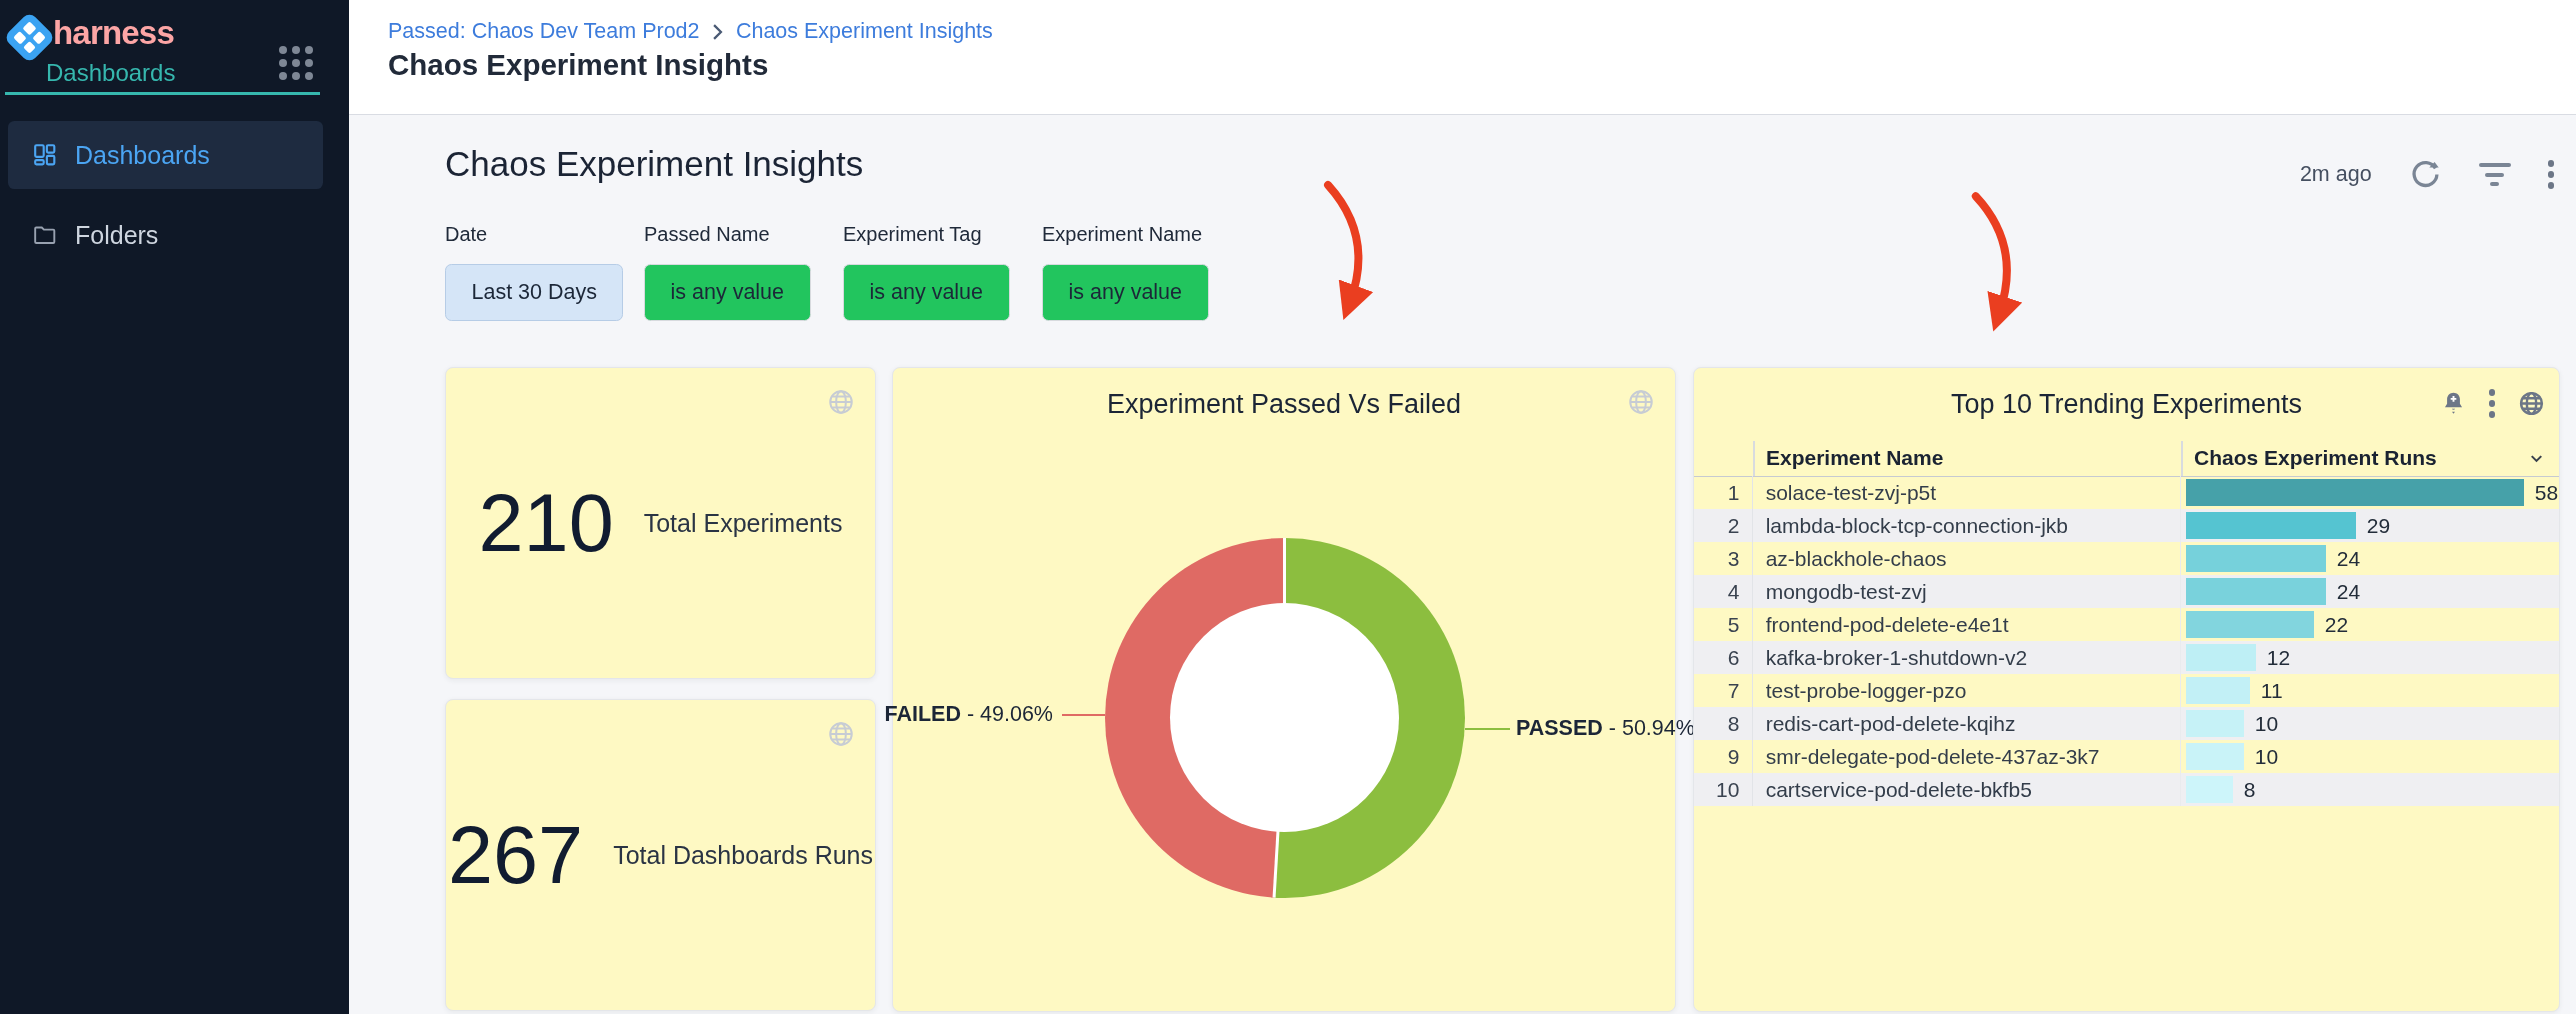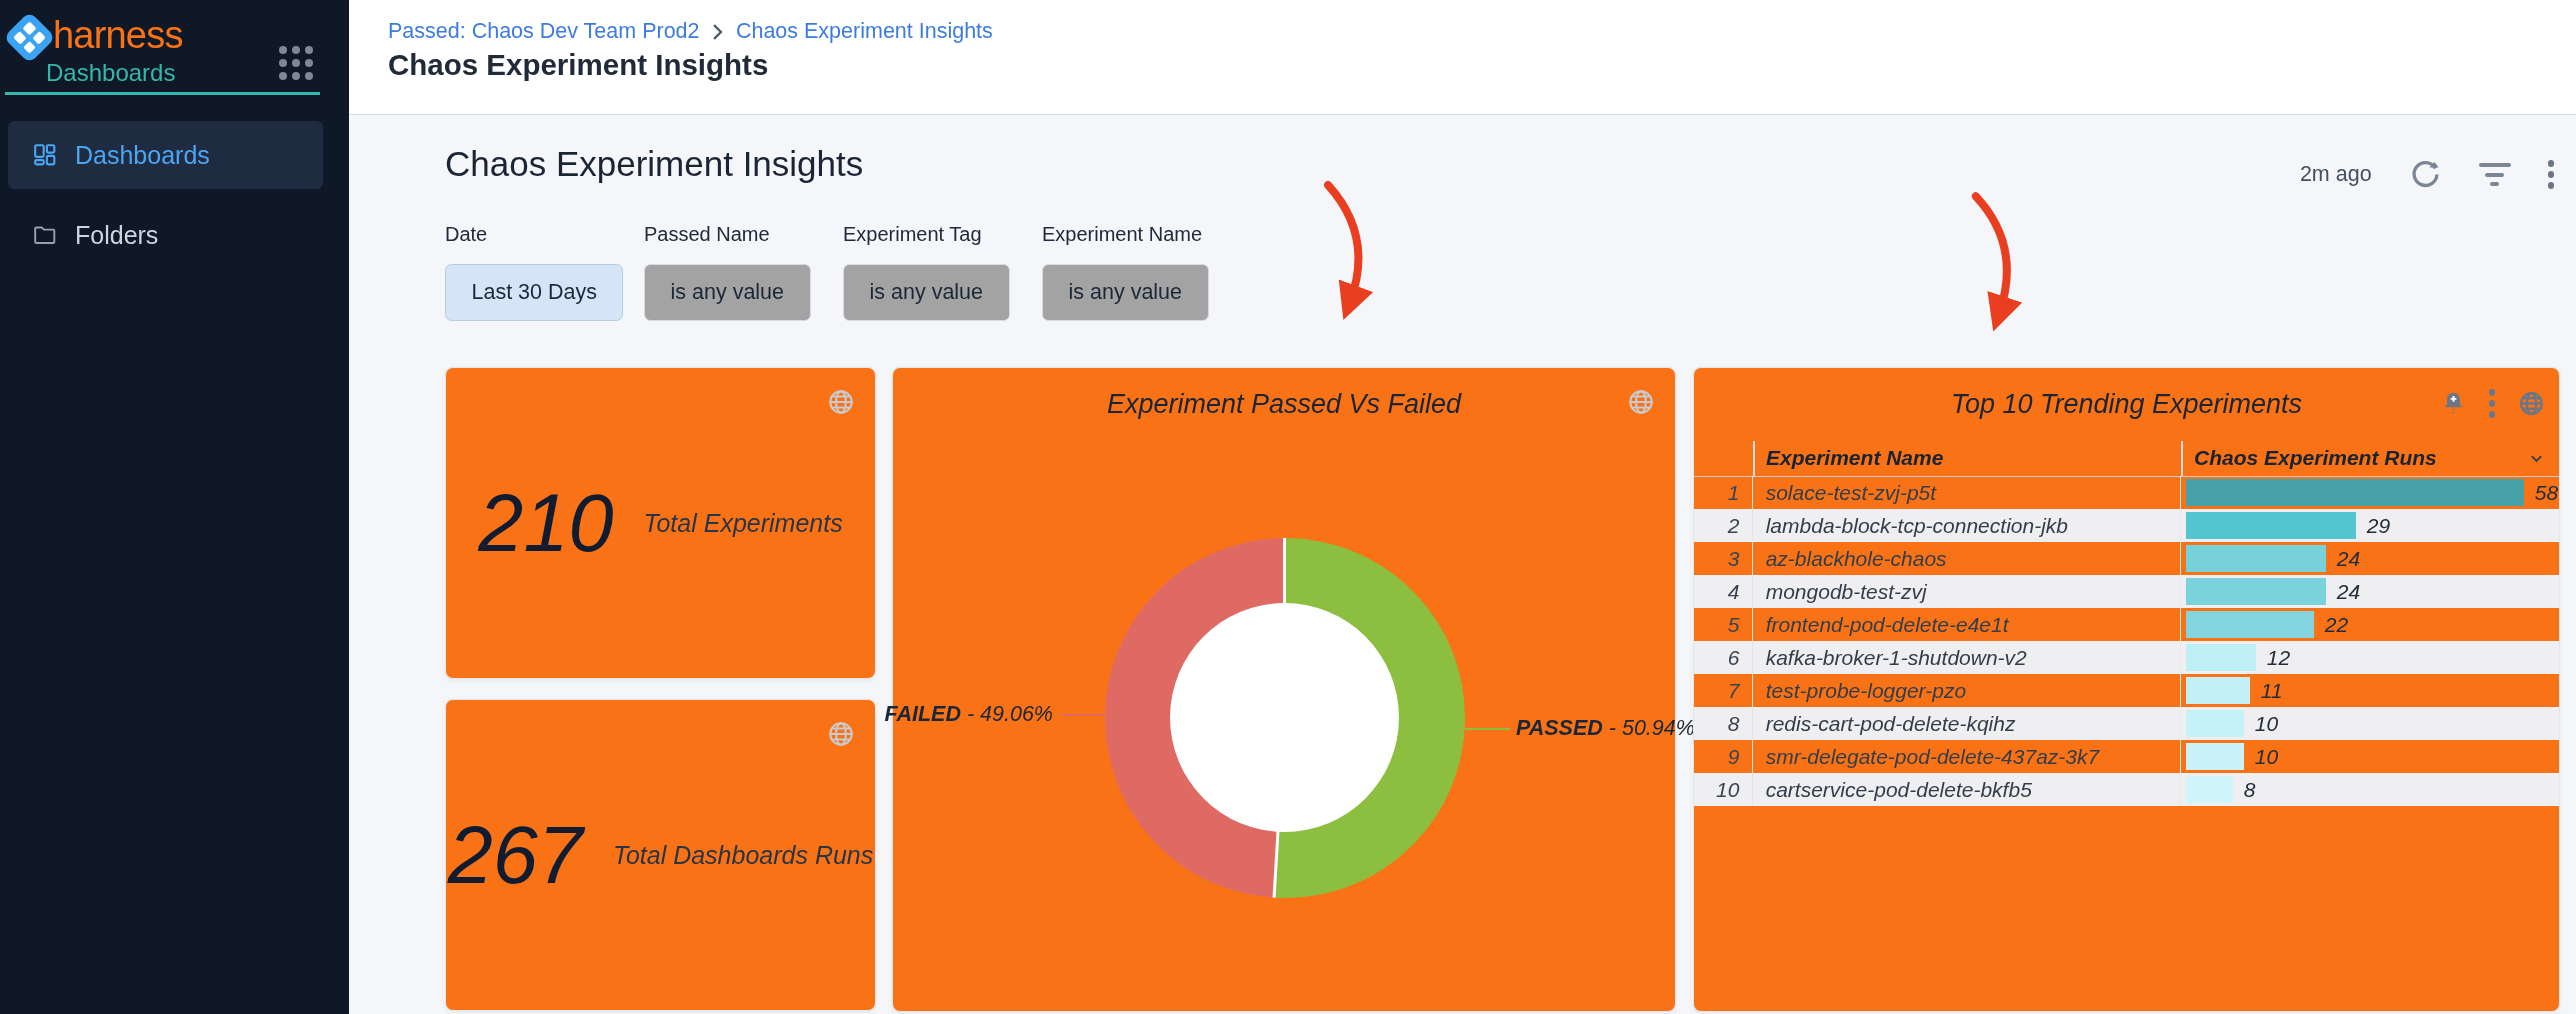--- a/index.html
+++ b/index.html
@@ -3,21 +3,21 @@
 <meta charset="utf-8">
 <style>
   html,body{margin:0;padding:0;}
   body{font-family:"Liberation Sans","DejaVu Sans",sans-serif;-webkit-font-smoothing:antialiased;}
   .app{position:relative;width:2576px;height:1015px;overflow:hidden;background:#F5F6F9;}
 
   
   .sidebar{position:absolute;left:0;top:0;width:349px;height:1015px;background:#0F1827;}
   .logo{position:absolute;left:11px;top:19px;width:37px;height:37px;background:#3BA3F2;border-radius:8px;transform:rotate(45deg);display:grid;grid-template-columns:9.6px 9.6px;grid-template-rows:9.6px 9.6px;gap:4px;place-content:center;}
   .logo span{background:#fff;border-radius:2px;}
-  .brand{position:absolute;left:53px;top:14.3px;font-size:38px;font-weight:400;color:#f97316;letter-spacing:-0.8px;}
+  .brand{position:absolute;left:53px;top:14.3px;font-size:33px;font-weight:700;color:#fca5a5;letter-spacing:-0.8px;}
   .brand-sub{position:absolute;left:46px;top:59px;font-size:24px;color:#36B7AE;}
   .grid-icon{position:absolute;left:279px;top:46px;display:grid;grid-template-columns:repeat(3,8px);grid-template-rows:repeat(3,8px);gap:4.8px;cursor:pointer;}
   .grid-icon i{background:#7E8795;border-radius:50%;}
   .teal-rule{position:absolute;left:4.8px;top:92px;width:315px;height:3.2px;background:#36B7AE;}
   .nav-item{position:absolute;left:8px;width:315px;height:68px;border-radius:6.4px;display:flex;align-items:center;gap:17.5px;padding-left:24px;box-sizing:border-box;cursor:pointer;}
   .nav-item.active{top:121px;background:#1E2B40;color:#4BA5F3;font-weight:500;}
   .nav-item.plain{top:204px;color:#CED5DF;height:62px;}
   .nav-item .lbl{font-size:25px;}
 
   
@@ -32,24 +32,24 @@
   .dash-title{position:absolute;left:96px;top:29px;font-size:35px;color:#1B2435;}
   .meta{position:absolute;right:22px;top:43px;display:flex;align-items:center;gap:37px;color:#454F60;font-size:21.5px;margin-left:16px;}
   .icon-btn{cursor:pointer;display:flex;align-items:center;justify-content:center;}
   .filter-icon{display:flex;flex-direction:column;gap:5.6px;align-items:center;width:32px;}
   .filter-icon i{height:4px;border-radius:2.4px;background:#7A8595;display:block;}
   .kebab{display:flex;flex-direction:column;gap:4.8px;}
   .kebab i{width:6.4px;height:6.4px;border-radius:50%;background:#6C7687;}
 
   .fgroup{position:absolute;top:108px;}
   .fgroup .flabel{font-size:20px;color:#202A3A;}
-  .fbtn{margin-top:17.5px;height:57px;border-radius:6.4px;display:inline-flex;align-items:center;padding:0 25.5px;font-size:21.5px;color:#1C2738;background:#a3a3a3;border:1.6px solid #D7DADE;box-sizing:border-box;cursor:pointer;white-space:nowrap;}
+  .fbtn{margin-top:17.5px;height:57px;border-radius:6.4px;display:inline-flex;align-items:center;padding:0 25.5px;font-size:21.5px;color:#1C2738;background:#22c55e;border:1.6px solid #D7DADE;box-sizing:border-box;cursor:pointer;white-space:nowrap;}
   .fbtn.active{background:#D5E5F7;border-color:#B6CCE6;font-weight:500;}
 
-  .card{position:absolute;background:#f97316;border:0.8px solid #E4E6EA;border-radius:8px;box-shadow:0 1.6px 4.8px rgba(33,43,54,.06);box-sizing:border-box;font-style:italic;}
+  .card{position:absolute;background:#fef9c3;border:0.8px solid #E4E6EA;border-radius:8px;box-shadow:0 1.6px 4.8px rgba(33,43,54,.06);box-sizing:border-box;}
   .globe{position:absolute;right:19px;top:19px;}
 
   
   .stat-card{display:flex;flex-direction:row;align-items:center;justify-content:center;gap:30px;}
   .stat-num{font-size:81px;color:#111C30;}
   .stat-lbl{font-size:25px;color:#2A3444;}
 
   
   .viz-title{position:absolute;left:0;right:0;top:21px;text-align:center;font-size:27px;color:#1B2536;}
   .donut{position:absolute;left:212px;top:170px;width:360px;height:360px;border-radius:50%;}

